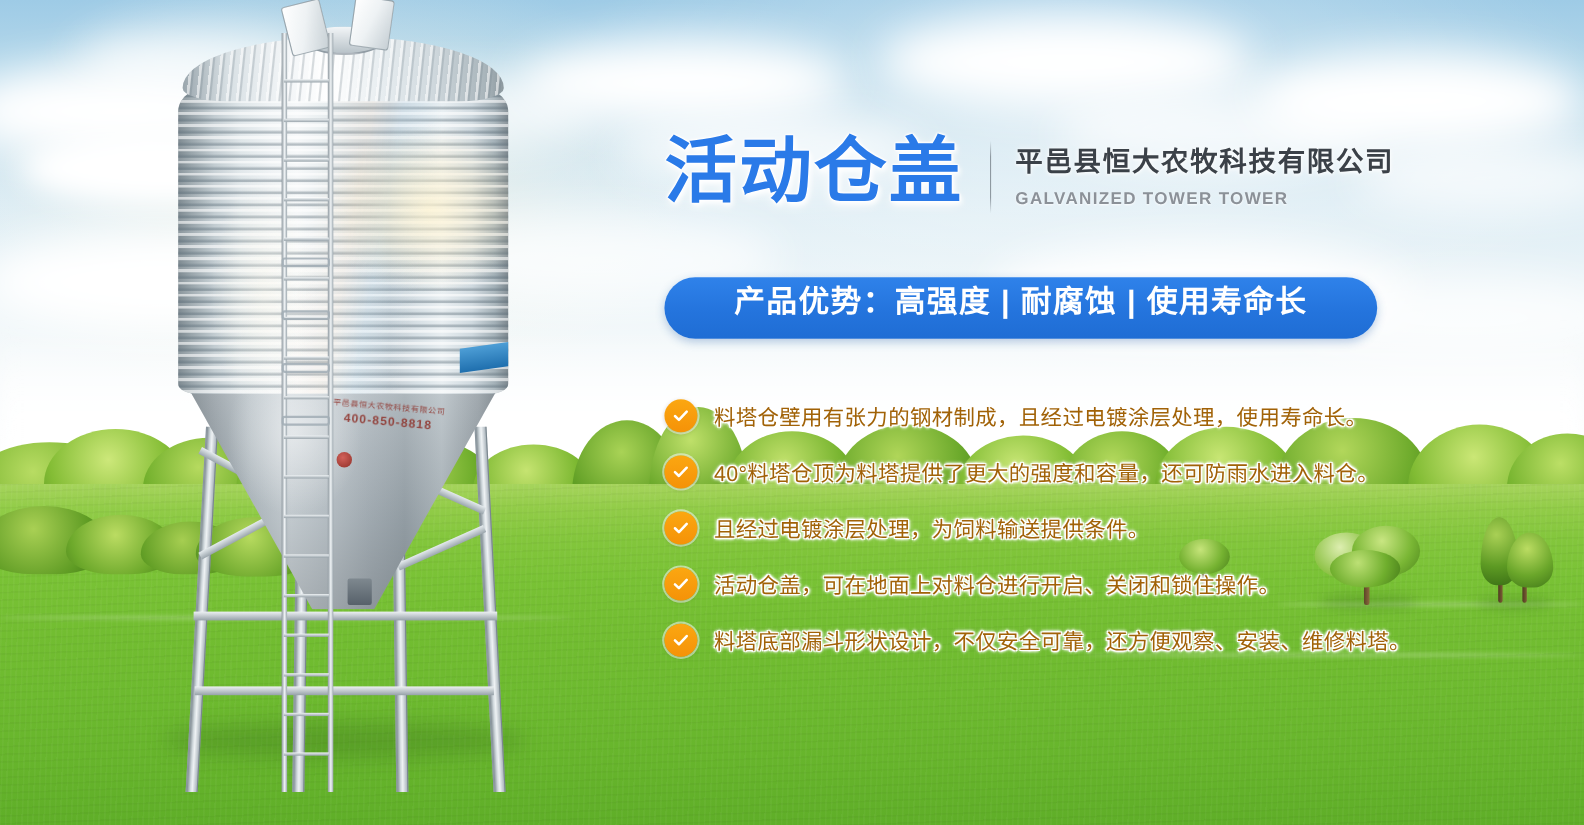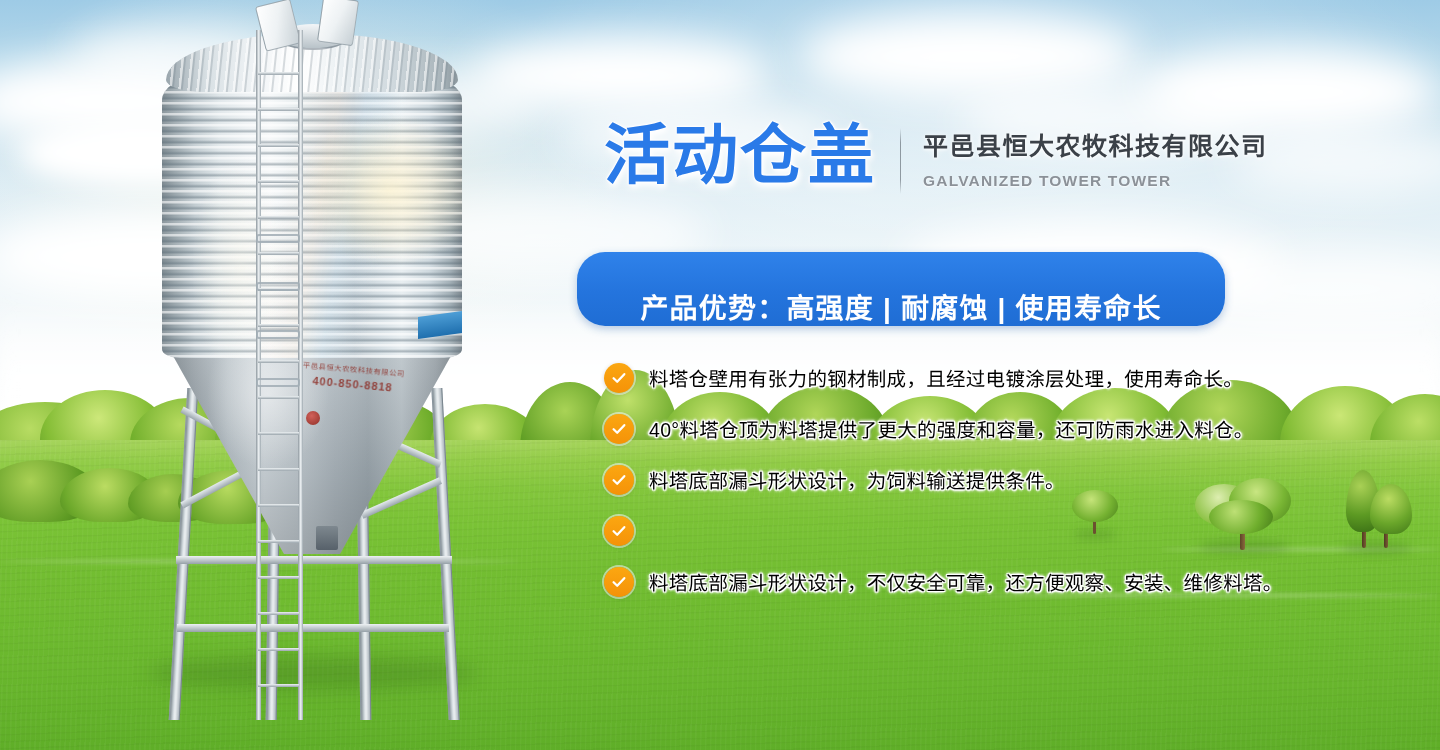--- a/index.html
+++ b/index.html
@@ -271,25 +271,25 @@
     font-size:25px; font-weight:bold; color:#3b4148; letter-spacing:1.5px;
     text-shadow:0 1px 3px rgba(255,255,255,.95), 0 0 6px rgba(255,255,255,.8);
   }
   .company-en {
     margin-top:10px;
     font-size:15.5px; font-weight:bold; color:#8b9198; letter-spacing:1.2px;
     text-shadow:0 1px 2px rgba(255,255,255,.9);
   }
 
   .pill {
-    position:absolute; left:577px; top:252px;
-    width:648px; height:74px;
+    position:absolute; left:604px; top:252px;
+    width:648px; height:56px;
     background:linear-gradient(to bottom,#2f82ea 0%,#2474dd 55%,#1f6dd4 100%);
     border-radius:28px;
-    display:flex; align-items:flex-end; justify-content:center;
+    display:flex; align-items:flex-start; justify-content:center;
     box-shadow:0 3px 9px rgba(30,90,170,.30);
   }
   .pill-text {
     color:#ffffff; font-size:28px; font-weight:bold; letter-spacing:1.2px;
     white-space:nowrap;
   }
 
   .features { position:absolute; left:604px; top:352px; width:700px; }
   .feature-row {
     display:flex; align-items:center;
@@ -298,21 +298,21 @@
   .check-icon {
     flex:0 0 auto;
     width:30px; height:30px; border-radius:50%;
     background:linear-gradient(to bottom,#fba711,#f59208);
     display:flex; align-items:center; justify-content:center;
     box-shadow:0 1px 4px rgba(0,0,0,.18), 0 0 0 2px rgba(255,255,255,.55);
   }
   .check-icon svg { display:block; }
   .feature-text {
     margin-left:15px;
-    font-size:19.5px; color:#000000; font-weight:500; letter-spacing:.3px;
+    font-size:19.5px; color:#a16207; font-weight:500; letter-spacing:.3px;
     white-space:nowrap;
     text-shadow:
       -1px -1px 0 #fff, 1px -1px 0 #fff, -1px 1px 0 #fff, 1px 1px 0 #fff,
       -2px 0 2px #fff, 2px 0 2px #fff, 0 -2px 2px #fff, 0 2px 2px #fff,
       0 0 5px rgba(255,255,255,.95);
   }
 </style>
 </head>
 <body>
 
@@ -500,28 +500,29 @@
             </svg>
         </span>
         <span class="feature-text">40°料塔仓顶为料塔提供了更大的强度和容量，还可防雨水进入料仓。</span>
       </div>
       <div class="feature-row">
         <span class="check-icon">
           <svg width="18" height="18" viewBox="0 0 18 18">
               <path d="M3.6 9.2 L7.2 12.7 L14.3 5.2" fill="none" stroke="#ffffff" stroke-width="2.3" stroke-linecap="round" stroke-linejoin="round"></path>
             </svg>
         </span>
-        <span class="feature-text">料塔底部漏斗形状设计，为饲料输送提供条件。</span>
+        <span class="feature-text">且经过电镀涂层处理，为饲料输送提供条件。</span>
       </div>
       <div class="feature-row">
         <span class="check-icon">
           <svg width="18" height="18" viewBox="0 0 18 18">
               <path d="M3.6 9.2 L7.2 12.7 L14.3 5.2" fill="none" stroke="#ffffff" stroke-width="2.3" stroke-linecap="round" stroke-linejoin="round"></path>
             </svg>
         </span>
+        <span class="feature-text">活动仓盖，可在地面上对料仓进行开启、关闭和锁住操作。</span>
       </div>
       <div class="feature-row">
         <span class="check-icon">
           <svg width="18" height="18" viewBox="0 0 18 18">
               <path d="M3.6 9.2 L7.2 12.7 L14.3 5.2" fill="none" stroke="#ffffff" stroke-width="2.3" stroke-linecap="round" stroke-linejoin="round"></path>
             </svg>
         </span>
         <span class="feature-text">料塔底部漏斗形状设计，不仅安全可靠，还方便观察、安装、维修料塔。</span>
       </div>
     </div>

